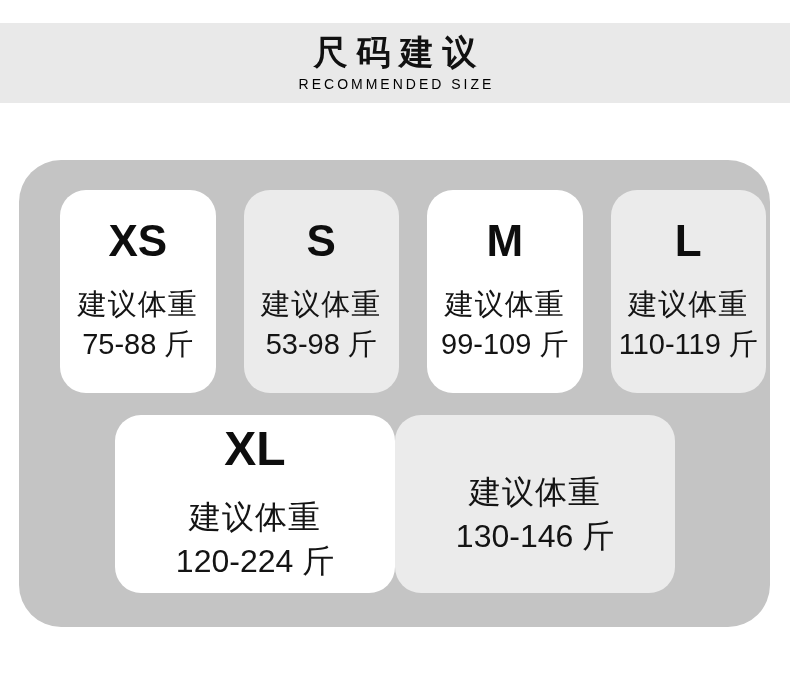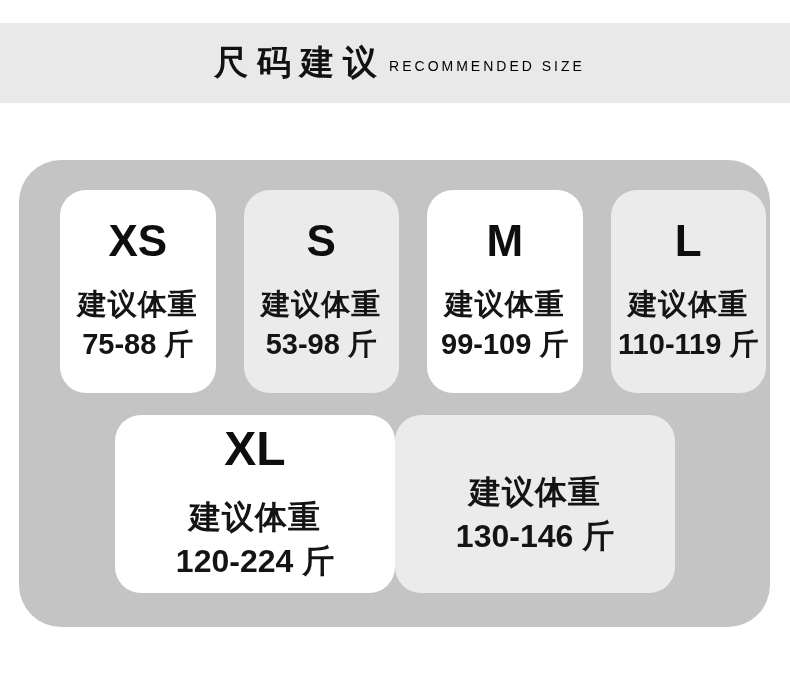--- a/index.html
+++ b/index.html
@@ -15,21 +15,21 @@
     overflow: hidden;
   }
   .band {
     position: absolute;
     top: 23px;
     left: 0;
     width: 790px;
     height: 80px;
     background: #e9e9e9;
     display: flex;
-    flex-direction: row;
+    flex-direction: column;
     align-items: center;
     justify-content: center;
   }
   .band h1 {
     margin: 0;
     font-size: 34px;
     font-weight: 700;
     color: #111111;
     letter-spacing: 9px;
     text-indent: 9px;
@@ -83,26 +83,26 @@
   .card.white { background: #ffffff; }
   .card.gray  { background: #ebebeb; }
   .size-label {
     font-weight: 700;
     color: #0e0e0e;
     line-height: 1.05;
   }
   .row1 .size-label { font-size: 44px; }
   .row2 .size-label { font-size: 48px; }
   .hint {
-    font-weight: 700;
+    font-weight: 400;
     margin-top: 21px;
     letter-spacing: 1px;
   }
   .range {
-    font-weight: 700;
+    font-weight: 400;
   }
   .row1 .hint,  .row1 .range { font-size: 29px; }
   .row2 .hint,  .row2 .range { font-size: 32px; }
 </style>
 </head>
 <body>
 
 <header class="band">
   <h1>尺码建议</h1>
   <div class="subtitle">RECOMMENDED SIZE</div>

